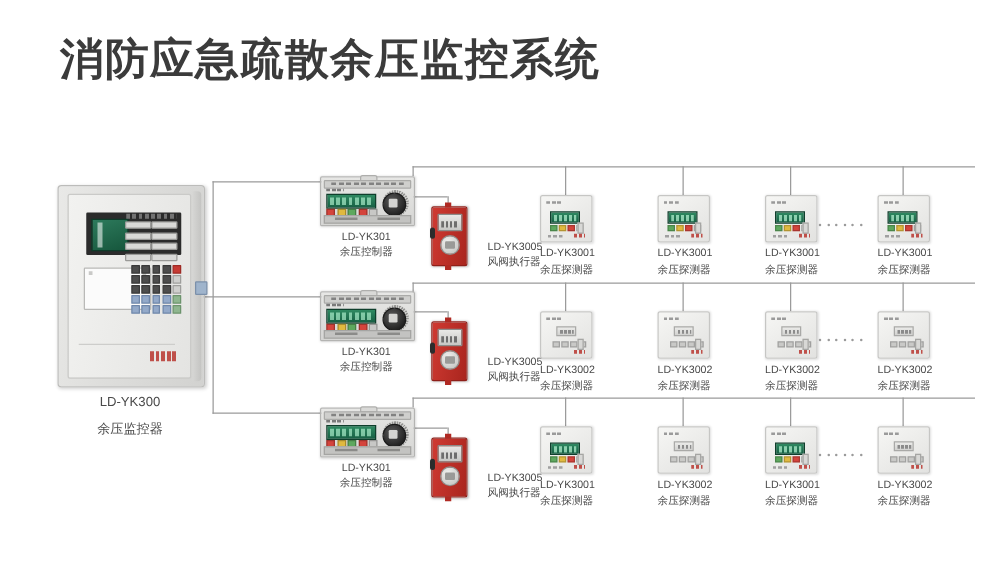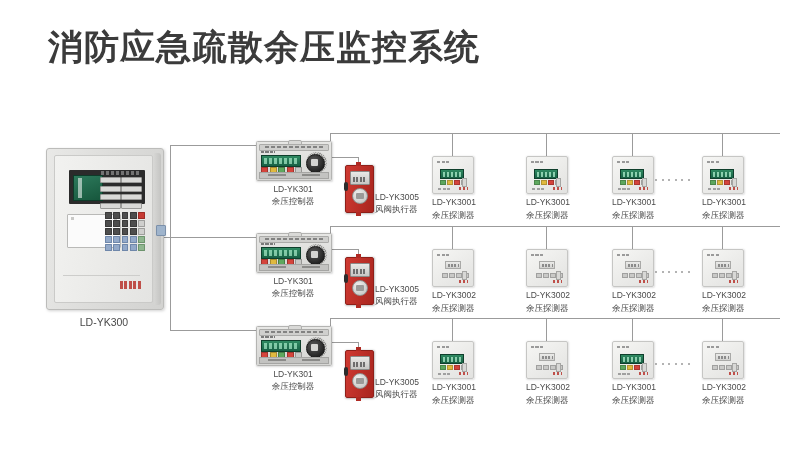--- a/index.html
+++ b/index.html
@@ -196,21 +196,21 @@
     background:#2c2c2c;border-radius:2px;
   }
   .act-lugtop{
     position:absolute;left:10px;top:-4px;width:5px;height:4px;background:#b02a23;
   }
   .act-lugbot{
     position:absolute;left:10px;bottom:-4px;width:5px;height:4px;background:#b02a23;
   }
   .act-cap{
     position:absolute;left:30px;top:26px;width:76px;
-    font-size:8.5px;color:#4a4a4a;line-height:1.45;white-space:nowrap;
+    font-size:8.5px;color:#4a4a4a;line-height:1.45;white-space:nowrap;padding-left:15px;
   }
 
   
   .det{position:absolute;width:40px;}
   .det-body{
     position:relative;width:40px;height:36px;border-radius:2px;
     background:linear-gradient(145deg,#f6f6f4,#e2e2e0);
     border:1px solid #c6c6c4;
     box-shadow:.5px .5px 2px rgba(0,0,0,.13);
   }
@@ -362,20 +362,21 @@
               <span class="kp green"></span>
             </div>
         </div>
         <div class="panel-hline"></div>
         <div class="panel-logo"></div>
       </div>
       <div class="panel-edge"></div>
       <div class="panel-port"></div>
     </div>
     <div class="panel-caption l1">LD-YK300</div>
+    <div class="panel-caption l2">余压监控器</div>
   </div>
 
   <div class="ctrl" style="left:256px;top:141px;">
     <div class="ctrl-body">
       <div class="ctrl-tab"></div>
       <div class="ctrl-top">
           <div class="ctrl-toptxt"></div>
         </div>
       <div class="ctrl-sub"></div>
       <div class="ctrl-lcd"></div>

